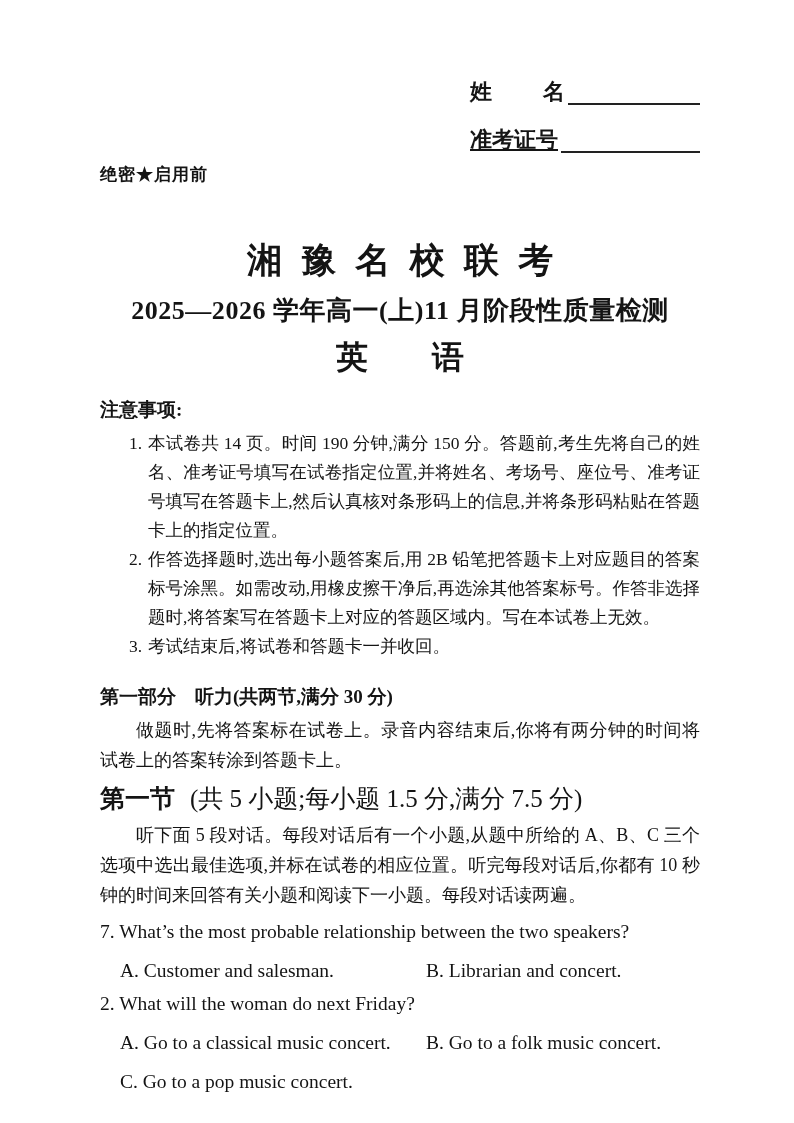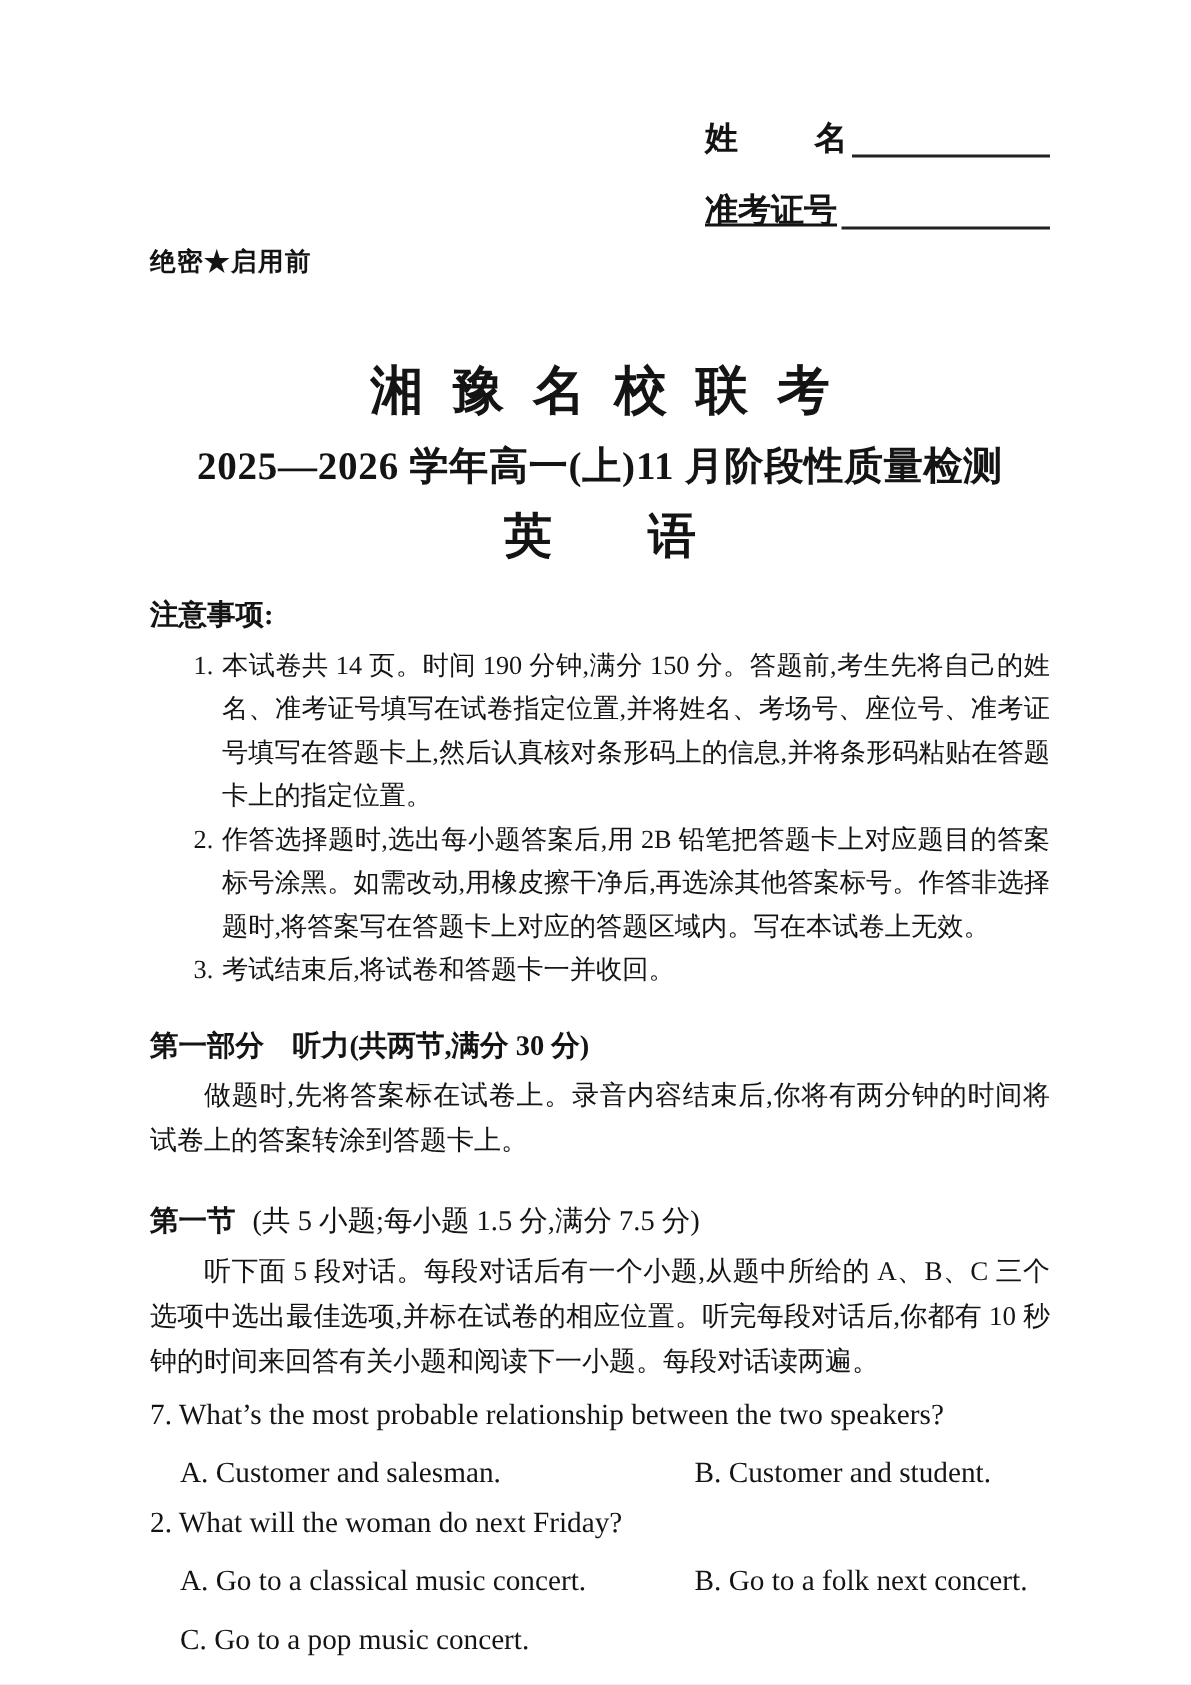--- a/index.html
+++ b/index.html
@@ -46,27 +46,27 @@
   .notice-heading { font-size: 19px; font-weight: 700; margin-top: 21px; }
   .notice-list { margin: 6px 0 0 0; padding: 0; list-style: none; font-size: 17.5px; line-height: 29px; text-align: justify; }
   .notice-list li { position: relative; padding-left: 48px; }
   .notice-list .num { position: absolute; left: 29px; }
 
   .part-heading { font-size: 19px; font-weight: 700; margin-top: 23px; }
   .para {
     font-size: 18px; line-height: 30px; text-indent: 2em;
     text-align: justify; margin: 5px 0 0 0;
   }
-  .section-heading { font-size: 19px; margin-top: 26px; }
+  .section-heading { font-size: 25px; margin-top: 7px; }
   .section-heading .sec-label { font-weight: 700; margin-right: 0.6em; }
 
   .questions { margin-top: 7px; font-size: 19.5px; line-height: 30px; }
   .question { margin-top: 3px; }
   .q-stem { }
-  .opt-row { display: grid; grid-template-columns: 306px 1fr; padding-left: 20px; margin-top: 9px; gap: 37px; }
+  .opt-row { display: grid; grid-template-columns: 306px 1fr; padding-left: 20px; margin-top: 9px; }
   .opt { white-space: nowrap; }
 </style>
 </head>
 <body>
 
 <div class="page">
 
   <div class="header-fields">
     <div class="field-row">
       <span class="field-label spread">
@@ -110,29 +110,29 @@
     <span class="sec-label">第一节</span><span>(共 5 小题;每小题 1.5 分,满分 7.5 分)</span>
   </div>
   <p class="para">听下面 5 段对话。每段对话后有一个小题,从题中所给的 A、B、C 三个选项中选出最佳选项,并标在试卷的相应位置。听完每段对话后,你都有 10 秒钟的时间来回答有关小题和阅读下一小题。每段对话读两遍。</p>
 
   <div class="questions">
 
     <div class="question">
       <div class="q-stem">7. What’s the most probable relationship between the two speakers?</div>
       <div class="opt-row">
         <span class="opt">A. Customer and salesman.</span>
-        <span class="opt">B. Customer and student.</span>
+        <span class="opt">B. Librarian and concert.</span>
       </div>
     </div>
 
     <div class="question">
       <div class="q-stem">2. What will the woman do next Friday?</div>
       <div class="opt-row">
         <span class="opt">A. Go to a classical music concert.</span>
-        <span class="opt">B. Go to a folk next concert.</span>
+        <span class="opt">B. Go to a folk music concert.</span>
       </div>
       <div class="opt-row">
         <span class="opt">C. Go to a pop music concert.</span>
       </div>
     </div>
 
   </div>
 
 </div>
 

